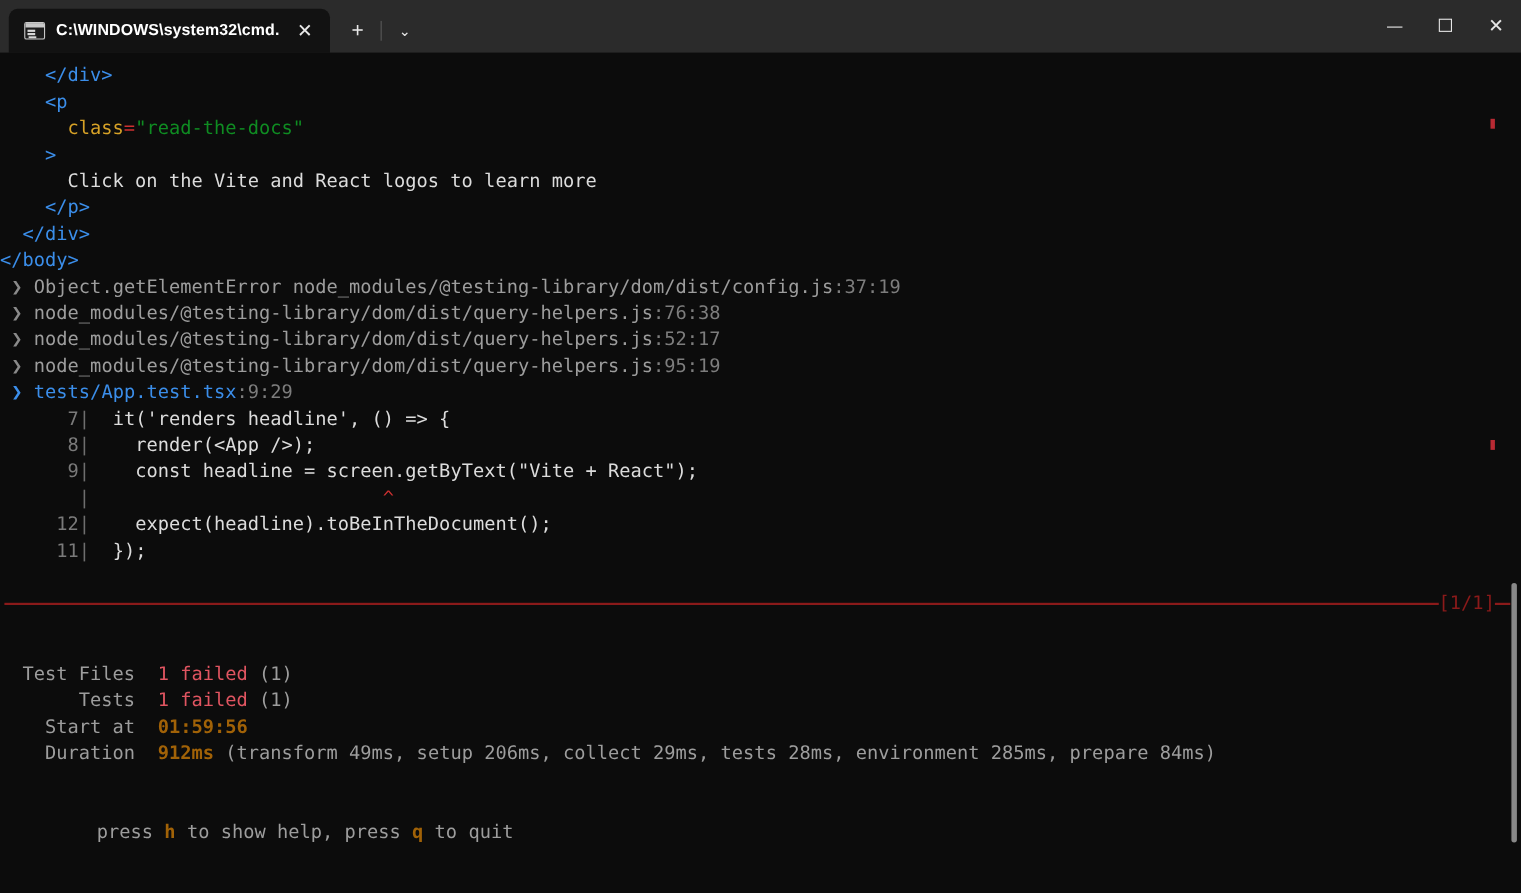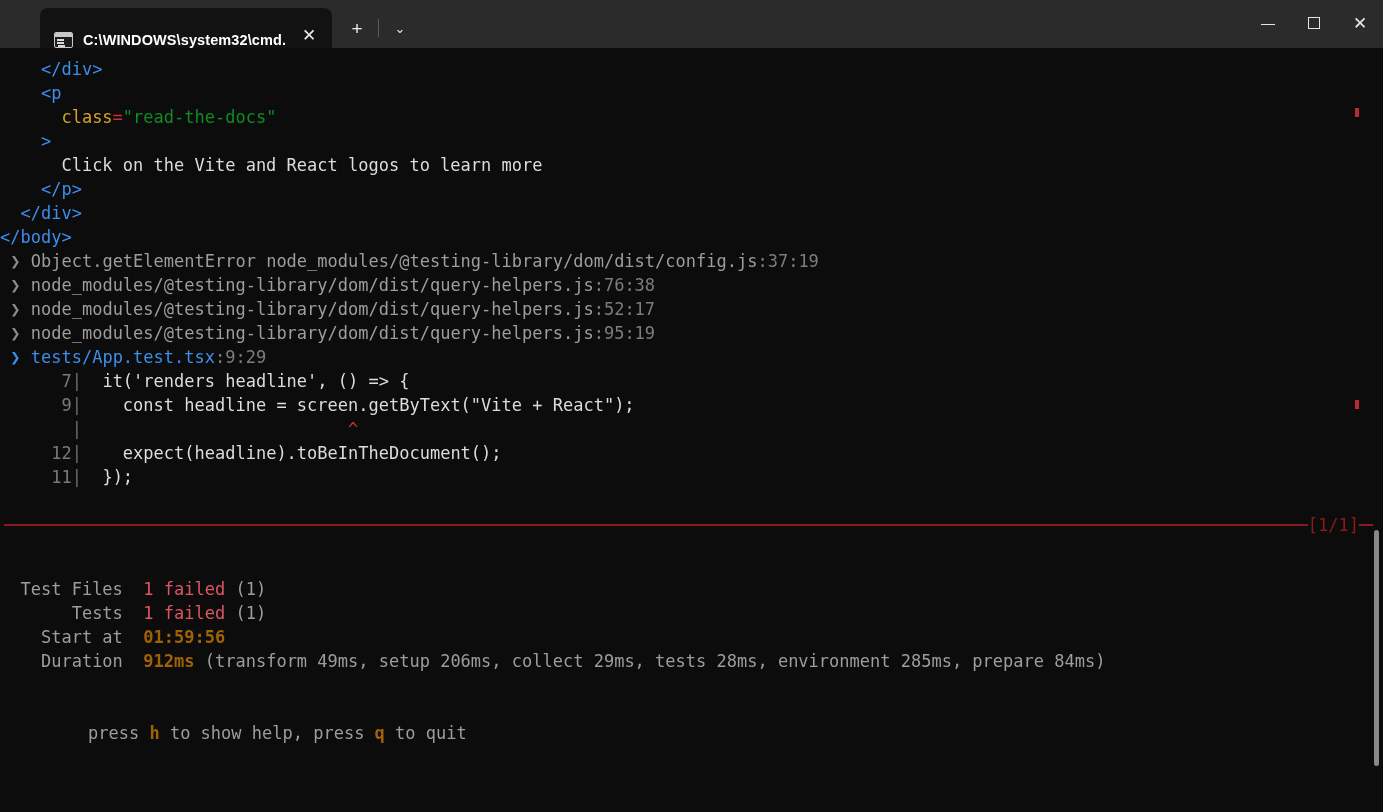--- a/index.html
+++ b/index.html
@@ -26,28 +26,27 @@
 
   .tabstrip {
     display: flex;
     align-items: flex-end;
     height: 48px;
     padding-left: 8px;
   }
 
   .tab {
     display: flex;
-    align-items: flex-end;
+    align-items: center;
     height: 40px;
     background: #121212;
     border-radius: 8px 8px 0 0;
     padding: 0 10px 0 14px;
     min-width: 290px;
     gap: 10px;
-    margin-left: 32px;
   }
 
   .cmd-icon {
     width: 19px;
     height: 16px;
     flex: 0 0 auto;
     border: 1.5px solid #c8c8c8;
     border-radius: 2px;
     background: #1d1d1d;
     position: relative;
@@ -288,20 +287,21 @@
   <div id="stack-block">
       <div class="row"><span> </span><span class="c-dim2">❯</span><span> </span><span class="c-dim">Object.getElementError node_modules/@testing-library/dom/dist/config.js</span><span class="c-num">:37:19</span></div>
       <div class="row"><span> </span><span class="c-dim2">❯</span><span> </span><span class="c-dim">node_modules/@testing-library/dom/dist/query-helpers.js</span><span class="c-num">:76:38</span></div>
       <div class="row"><span> </span><span class="c-dim2">❯</span><span> </span><span class="c-dim">node_modules/@testing-library/dom/dist/query-helpers.js</span><span class="c-num">:52:17</span></div>
       <div class="row"><span> </span><span class="c-dim2">❯</span><span> </span><span class="c-dim">node_modules/@testing-library/dom/dist/query-helpers.js</span><span class="c-num">:95:19</span></div>
       <div class="row"><span> </span><span class="c-blue">❯</span><span> </span><span class="c-blue">tests/App.test.tsx</span><span class="c-num">:9:29</span></div>
     </div>
 
   <div id="code-block">
       <div class="row"><span>     </span><span class="c-lineno"> 7</span><span class="c-pipe">|</span><span class="c-text">  it('renders headline', () =&gt; {</span></div>
+      <div class="row"><span>     </span><span class="c-lineno"> 8</span><span class="c-pipe">|</span><span class="c-text">    render(&lt;App /&gt;);</span></div>
       <div class="row"><span>     </span><span class="c-lineno"> 9</span><span class="c-pipe">|</span><span class="c-text">    const headline = screen.getByText("Vite + React");</span></div>
       <div class="row"><span>     </span><span class="c-lineno">  </span><span class="c-pipe">|</span><span>                          </span><span class="c-caret">^</span></div>
       <div class="row"><span>     </span><span class="c-lineno">12</span><span class="c-pipe">|</span><span class="c-text">    expect(headline).toBeInTheDocument();</span></div>
       <div class="row"><span>     </span><span class="c-lineno">11</span><span class="c-pipe">|</span><span class="c-text">  });</span></div>
     </div>
 
   <div class="spacer-24"></div>
 
   <div class="sep-row">
     <span class="sep-line"></span>

